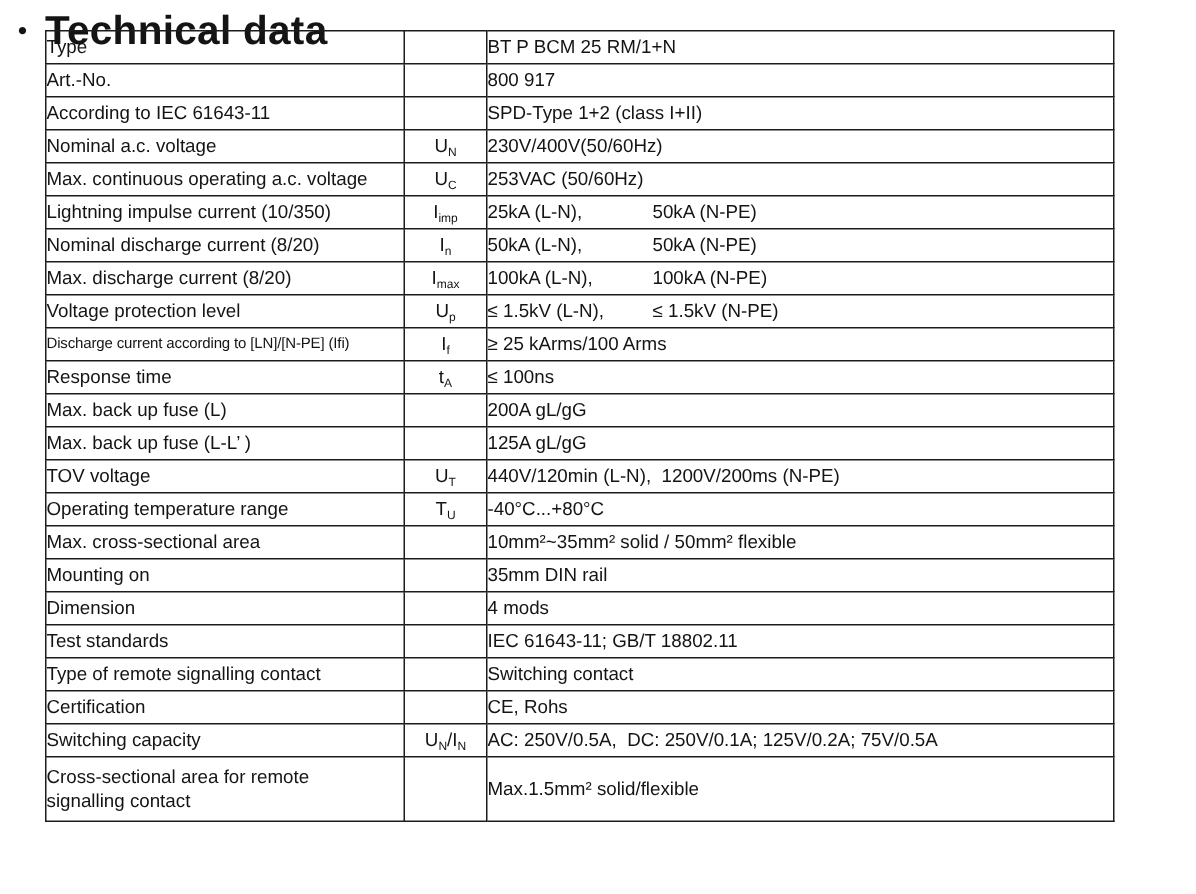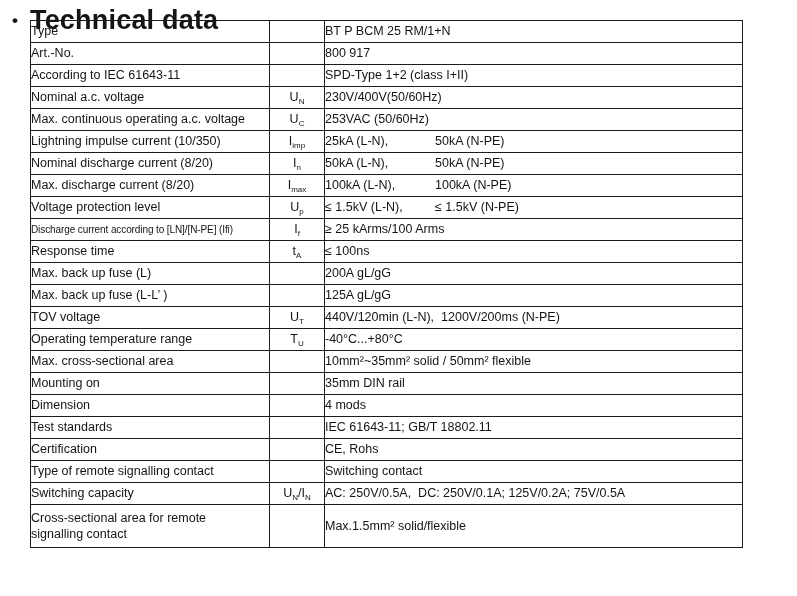--- a/index.html
+++ b/index.html
@@ -191,28 +191,28 @@
           <td class="label-cell">Dimension</td>
           <td class="symbol-cell"></td>
           <td class="value-cell"><span>4 mods</span></td>
         </tr>
         <tr>
           <td class="label-cell">Test standards</td>
           <td class="symbol-cell"></td>
           <td class="value-cell"><span>IEC 61643-11; GB/T 18802.11</span></td>
         </tr>
         <tr>
+          <td class="label-cell">Type of remote signalling contact</td>
+          <td class="symbol-cell"></td>
+          <td class="value-cell"><span>Switching contact</span></td>
+        </tr>
+        <tr>
           <td class="label-cell">Certification</td>
           <td class="symbol-cell"></td>
           <td class="value-cell"><span>CE, Rohs</span></td>
-        </tr>
-        <tr>
-          <td class="label-cell">Type of remote signalling contact</td>
-          <td class="symbol-cell"></td>
-          <td class="value-cell"><span>Switching contact</span></td>
         </tr>
         <tr>
           <td class="label-cell">Switching capacity</td>
           <td class="symbol-cell"><span>U</span><span class="sub">N</span><span>/I</span><span class="sub">N</span></td>
           <td class="value-cell"><span>AC: 250V/0.5A,  DC: 250V/0.1A; 125V/0.2A; 75V/0.5A</span></td>
         </tr>
         <tr class="tall">
           <td class="label-cell wrap-label">Cross-sectional area for remote<br>signalling contact</td>
           <td class="symbol-cell"></td>
           <td class="value-cell"><span>Max.1.5mm² solid/flexible</span></td>

